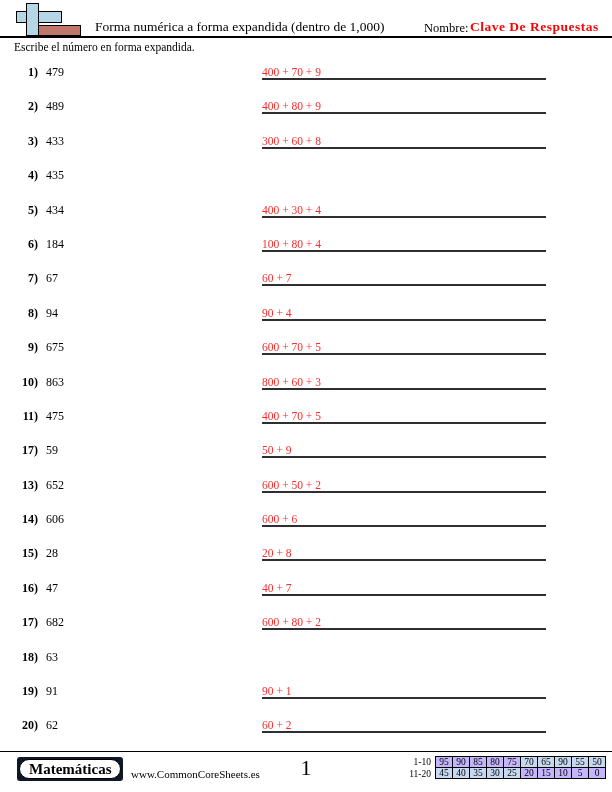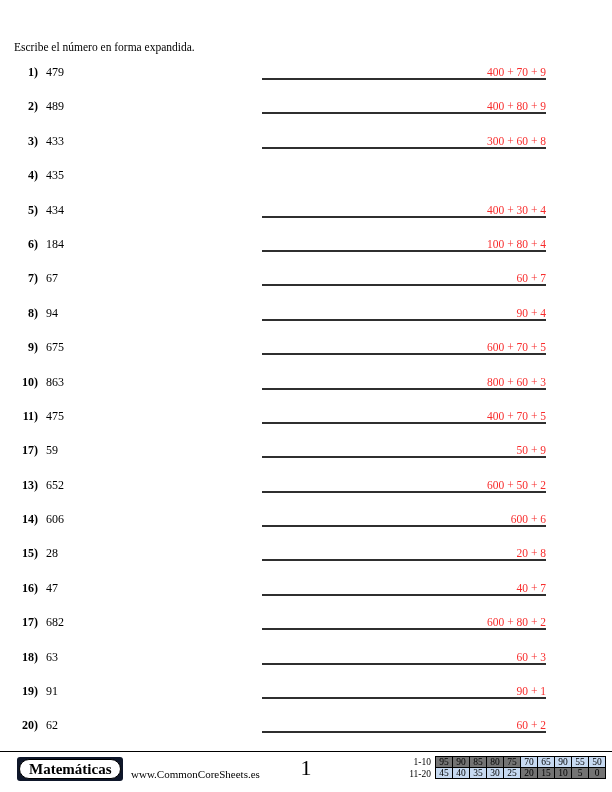--- a/index.html
+++ b/index.html
@@ -24,42 +24,53 @@
   .logo-rect{position:absolute;left:38px;top:25px;width:43px;height:11px;background:var(--icon-brown);border:1.5px solid #000;box-sizing:border-box;}
   .title{position:absolute;left:95px;top:19px;font-size:13.5px;white-space:nowrap;}
   .name-label{position:absolute;left:424px;top:21px;font-size:12.5px;}
   .name-value{position:absolute;left:470px;top:19px;font-size:13.5px;font-weight:bold;color:var(--name-red);letter-spacing:0.5px;white-space:nowrap;}
   .instruction{position:absolute;left:14px;top:41px;font-size:11.5px;font-weight:normal;}
   
   .qlist{position:absolute;top:60px;left:0;width:612px;}
   .qrow{position:relative;height:34.4px;}
   .qnum{position:absolute;left:0;top:5px;width:38px;text-align:right;font-weight:bold;font-size:12px;}
   .qval{position:absolute;left:46px;top:5px;font-size:12px;}
-  .answer{position:absolute;left:262px;top:2px;width:284px;height:16px;border-bottom:2px solid var(--line-dark);text-align:right;}
+  .answer{position:absolute;left:262px;top:2px;width:284px;height:16px;border-bottom:2px solid var(--line-dark);text-align:left;}
   .answer-text{color:var(--answer-red);font-size:11.5px;line-height:15px;}
   
   .footer{position:absolute;top:751px;left:0;width:612px;height:36px;border-top:1.5px solid #000;}
   .brand-box{position:absolute;left:17px;top:5px;background:#0f172a;padding:2px;border-radius:3px;}
   .brand-oval{background:#fff;border:1px solid #000;border-radius:12px;padding:0 9px;font-weight:bold;font-size:15px;line-height:18px;white-space:nowrap;}
   .site{position:absolute;left:131px;top:16px;font-size:11px;}
   .page-num{position:absolute;left:280px;top:3px;width:52px;text-align:center;font-size:22px;}
   .score{position:absolute;right:7px;top:4px;display:flex;align-items:flex-start;}
   .score-labels{font-size:9.5px;text-align:right;margin-right:4px;}
   .score-labels div{height:12px;line-height:13px;}
   .score-grid{display:flex;flex-direction:column;}
   .score-row{display:flex;}
   .score-row + .score-row{margin-top:-1px;}
-  .cell{width:18px;height:12px;border:1px solid #000;margin-right:-1px;box-sizing:border-box;font-size:9.5px;line-height:11px;text-align:center;background:#737373;}
+  .cell{width:18px;height:12px;border:1px solid #000;margin-right:-1px;box-sizing:border-box;font-size:9.5px;line-height:11px;text-align:center;background:#c4b5fd;}
   .cell.shaded{background:var(--shaded-cell);}
 </style>
 </head>
 <body>
 
 <div class="page">
 
+  <div class="header">
+    <div class="logo">
+      <div class="logo-h"></div>
+      <div class="logo-v"></div>
+      <div class="logo-patch"></div>
+      <div class="logo-rect"></div>
+    </div>
+    <div class="title">Forma numérica a forma expandida (dentro de 1,000)</div>
+    <div class="name-label">Nombre:</div>
+    <div class="name-value">Clave De Respuestas</div>
+  </div>
   <div class="instruction">Escribe el número en forma expandida.</div>
 
   <div class="qlist">
 
   <div class="qrow">
       <span class="qnum">1)</span>
       <span class="qval">479</span>
       <span class="answer"><span class="answer-text">400 + 70 + 9</span></span>
     </div>
       <div class="qrow">
@@ -137,21 +148,20 @@
       <span class="answer"><span class="answer-text">40 + 7</span></span>
     </div>
       <div class="qrow">
       <span class="qnum">17)</span>
       <span class="qval">682</span>
       <span class="answer"><span class="answer-text">600 + 80 + 2</span></span>
     </div>
       <div class="qrow">
       <span class="qnum">18)</span>
       <span class="qval">63</span>
-      <span class="answer"><span class="answer-text">60 + 3</span></span>
     </div>
       <div class="qrow">
       <span class="qnum">19)</span>
       <span class="qval">91</span>
       <span class="answer"><span class="answer-text">90 + 1</span></span>
     </div>
       <div class="qrow">
       <span class="qnum">20)</span>
       <span class="qval">62</span>
       <span class="answer"><span class="answer-text">60 + 2</span></span>

